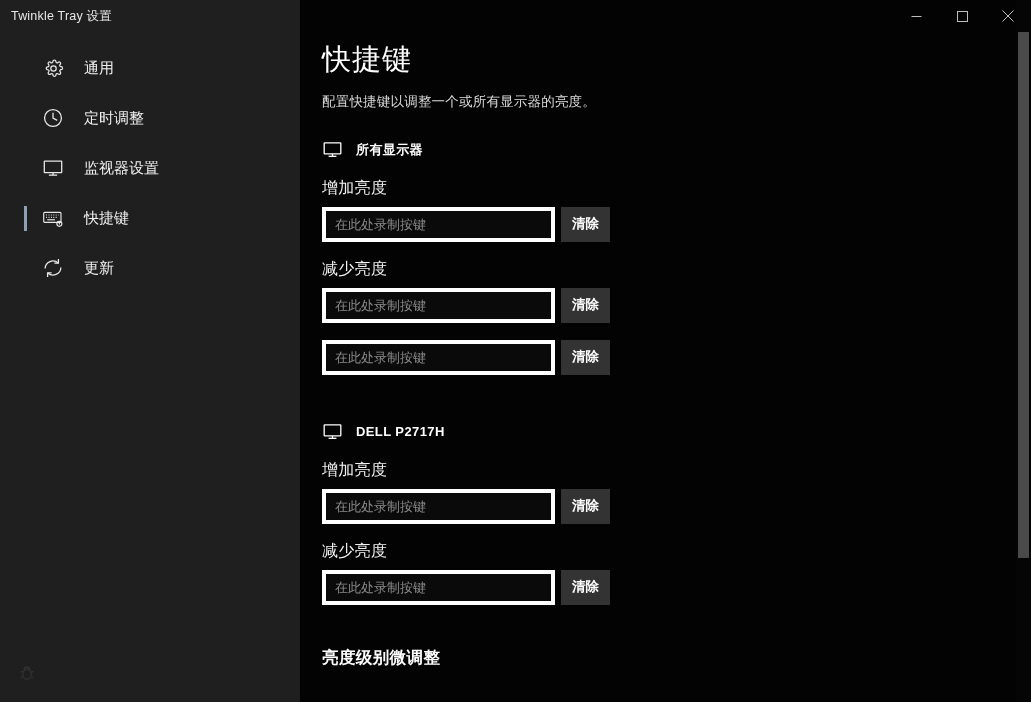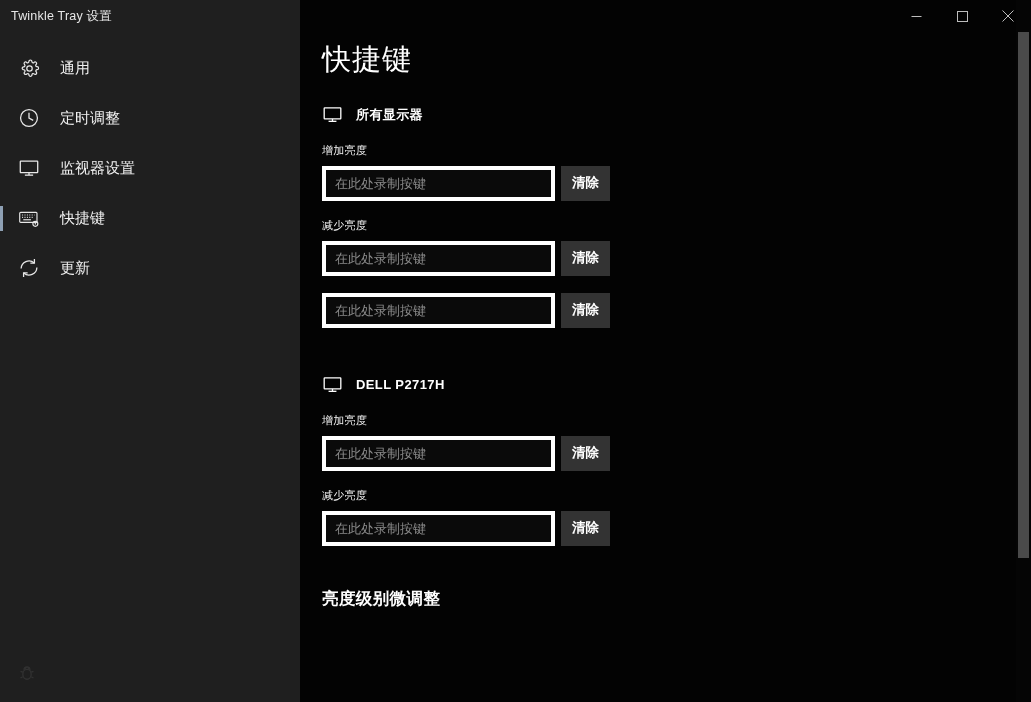--- a/index.html
+++ b/index.html
@@ -34,20 +34,21 @@
     padding-left: 11px;
   }
   .app-title {
     font-size: 12.5px;
     color: #e6e6e6;
     letter-spacing: .2px;
     white-space: nowrap;
   }
   .nav {
     margin-top: 11px;
+    margin-left: 24px;
   }
   .nav-item {
     position: relative;
     height: 50px;
     display: flex;
     align-items: center;
     padding-left: 16px;
     cursor: pointer;
   }
   .nav-item .sel-bar {
@@ -155,21 +156,21 @@
     margin-left: 13px;
     font-size: 13px;
     font-weight: bold;
     color: #ffffff;
     letter-spacing: .4px;
     white-space: nowrap;
   }
 
   .field { margin-top: 17px; }
   .field-label {
-    font-size: 11px;
+    font-size: 16px;
     color: #f2f2f2;
     letter-spacing: .3px;
   }
   .field-row {
     margin-top: 8px;
     display: flex;
     align-items: stretch;
   }
   .hotkey-input {
     width: 233px;
@@ -344,20 +345,21 @@
         <svg width="12" height="12" viewBox="0 0 12 12">
             <line x1="0.5" y1="0.5" x2="11.5" y2="11.5" stroke="currentColor" stroke-width="1"></line>
             <line x1="11.5" y1="0.5" x2="0.5" y2="11.5" stroke="currentColor" stroke-width="1"></line>
           </svg>
       </div>
     </div>
 
     <div class="content">
 
       <h1 class="page-title">快捷键</h1>
+      <p class="page-desc">配置快捷键以调整一个或所有显示器的亮度。</p>
 
       <div class="section">
         <div class="section-head">
           <span class="section-icon">
             <svg width="21" height="21" viewBox="0 0 24 24" fill="none" stroke="currentColor" stroke-width="1.5">
               <rect x="2.5" y="4.5" width="19" height="12.5" rx="0.6"></rect>
               <line x1="12" y1="17" x2="12" y2="19.6"></line>
               <line x1="7.5" y1="19.8" x2="16.5" y2="19.8"></line>
             </svg>
           </span>

